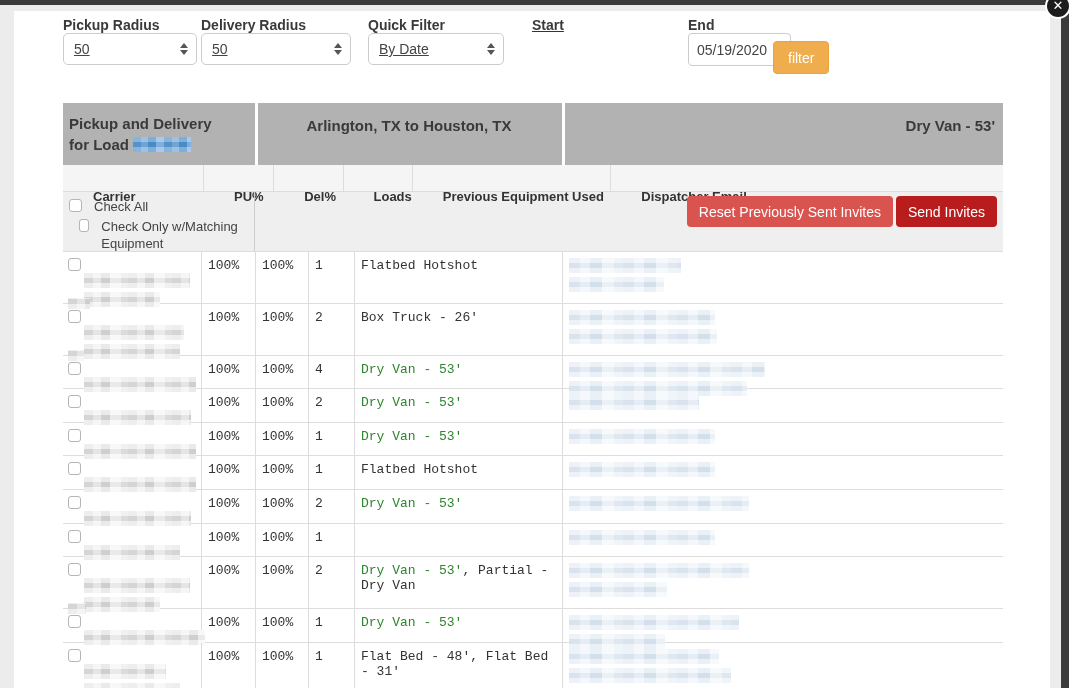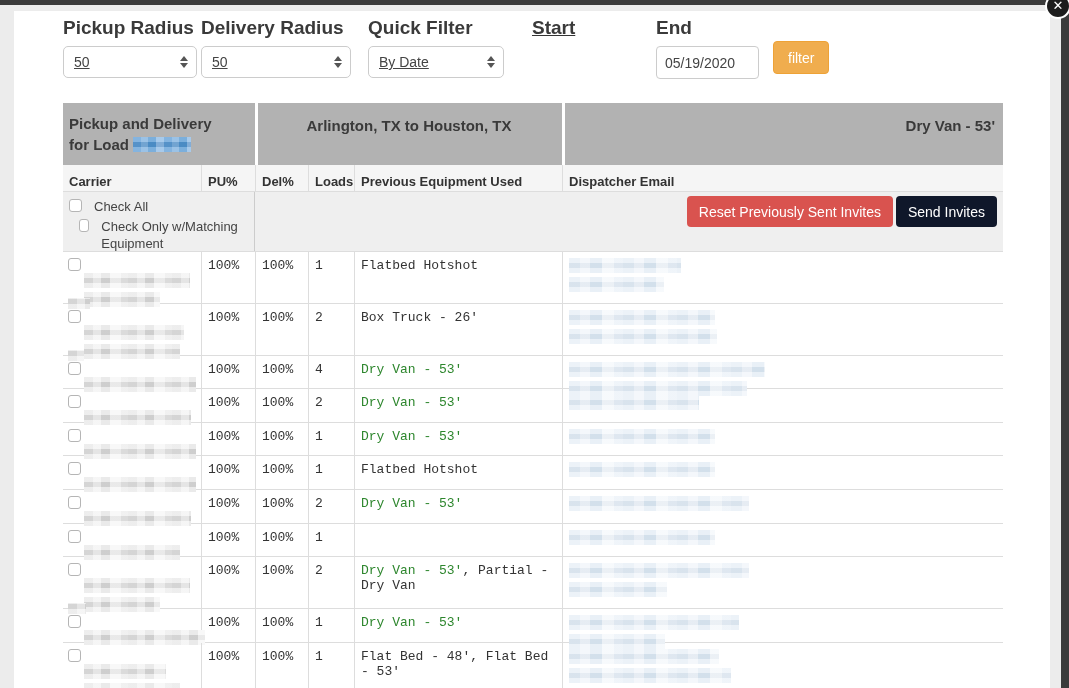--- a/index.html
+++ b/index.html
@@ -18,21 +18,21 @@
   }
   .panel {
     position:absolute; left:14px; top:11px; width:1036px; height:720px;
     background:#fff;
   }
   .content { position:absolute; left:49px; top:6px; width:940px; }
 
   
   .filterbar { position:relative; height:66px; }
   .fgroup { position:absolute; top:0; }
-  .flabel { font-size:19px; font-weight:bold; color:#3a3a3a; margin-bottom:7px; display:block; }
+  .flabel { font-size:14px; font-weight:bold; color:#3a3a3a; margin-bottom:0; display:block; }
   .fselect {
     position:relative; border:1px solid #ccc; border-radius:5px; height:32px;
     background:#fff; font-size:14px; color:#444; padding:6px 34px 6px 10px;
     display:flex; align-items:center; cursor:pointer;text-decoration:underline;
   }
   .sel-arrows { position:absolute; right:8px; top:50%; transform:translateY(-50%); display:flex; flex-direction:column; gap:2px; }
   .sel-arrows i { display:block; width:0; height:0; border-left:4px solid transparent; border-right:4px solid transparent; }
   .sel-arrows .up { border-bottom:5px solid #555; }
   .sel-arrows .dn { border-top:5px solid #555; }
   .finput {
@@ -55,21 +55,21 @@
   .g2 { width:304px; margin-right:3px; text-align:center; padding-top:12px !important; }
   .g3 { width:438px; text-align:right; padding-top:12px !important; }
   .load-blur {
     display:inline-block; vertical-align:-2px; width:58px; height:15px; margin-left:4px;
     background-image:
       repeating-linear-gradient(0deg, rgba(255,255,255,.25) 0 5px, rgba(0,0,0,.06) 5px 10px),
       repeating-linear-gradient(90deg,#5b9bd5 0 8px,#79aede 8px 15px,#4f94d0 15px 23px,#8ab8e4 23px 31px);
   }
 
   .colhead { display:flex; background:#f5f5f5; border-bottom:1px solid #ddd; height:27px; font-weight:bold; }
-  .colhead > div { padding:9px 0 0 6px; border-right:1px solid #ddd; }
+  .colhead > div { padding:24px 0 0 6px; border-right:1px solid #ddd;margin-left:24px; }
   .colhead > div:last-child { border-right:none; }
 
   .c-carrier { width:139px; }
   .c-pu { width:54px; }
   .c-del { width:53px; }
   .c-loads { width:46px; }
   .c-equip { width:208px; }
   .c-email { width:440px; }
 
   .ctrl-row { display:flex; background:#efefef; height:60px; border-bottom:1px solid #ddd; }
@@ -77,21 +77,21 @@
   .ctrl-right { flex:1; display:flex; justify-content:flex-end; align-items:flex-start; padding:4px 6px 0 0; gap:3px; }
   .cb {
     display:inline-block; width:13px; height:13px; background:#fff;
     border:1.5px solid #b5b5b5; border-radius:3px; vertical-align:-2px; cursor:pointer;
   }
   .chk-line { display:flex; gap:12px; align-items:flex-start; }
   .chk-line.indent { margin-left:10px; margin-top:3px; }
   .chk-line .lbl { line-height:1.3; max-width:158px; }
   .btn { border:none; border-radius:4px; color:#fff; font-size:14px; height:31px; padding:0 12px; cursor:pointer; font-family:"Liberation Sans","DejaVu Sans",sans-serif; }
   .btn-reset { background:#d9534f; }
-  .btn-send { background:#0f172a; }
+  .btn-send { background:#b91c1c; }
 
   .trow { display:flex; border-bottom:1px solid #ddd;font-family:Liberation Mono, monospace; }
   .trow > div { border-right:1px solid #ddd; padding:6px 0 0 6px; }
   .trow > div:last-child { border-right:none; }
   .trow .c-carrier { position:relative; padding:6px 0 0 5px; }
   .eq-match { color:#2d862d; }
 
   .blur-gray {
     background-image:
       repeating-linear-gradient(0deg, rgba(255,255,255,.5) 0 5px, rgba(0,0,0,.03) 5px 10px),
@@ -142,21 +142,21 @@
           <span>By Date</span>
           <span class="sel-arrows">
               <i class="up"></i>
               <i class="dn"></i>
             </span>
         </div>
       </div>
       <div class="fgroup" style="left:469px;width:103px;text-decoration:underline;">
         <span class="flabel">Start</span>
       </div>
-      <div class="fgroup" style="left:593px;width:103px;">
+      <div class="fgroup" style="left:625px;width:103px;">
         <span class="flabel">End</span>
         <input class="finput" value="05/19/2020" style="">
       </div>
       <button class="filter-btn">filter</button>
     </div>
 
     <div class="grid">
 
       <div class="ghead">
         <div class="gcell g1">
@@ -340,21 +340,21 @@
   </div>
 
   <div class="trow" style="height: 60px;">
     <div class="c-carrier">
       <span class="cb"></span>
       <span class="carrier-lines"></span>
     <div class="carrier-line blur-gray" style="width: 82px;"></div><div class="carrier-line blur-gray" style="width: 96px;"></div></div>
     <div class="c-pu">100%</div>
     <div class="c-del">100%</div>
     <div class="c-loads">1</div>
-    <div class="c-equip"><span>Flat Bed - 48', Flat Bed - 53'</span></div>
+    <div class="c-equip"><span>Flat Bed - 48', Flat Bed - 31'</span></div>
     <div class="c-email">
               <div class="email-line blur-blue" style="width: 150px;"></div>
               <div class="email-line blur-blue" style="width: 162px;"></div>
             </div>
   </div>
 </div>
     </div>
 
   </div>
 </div>

